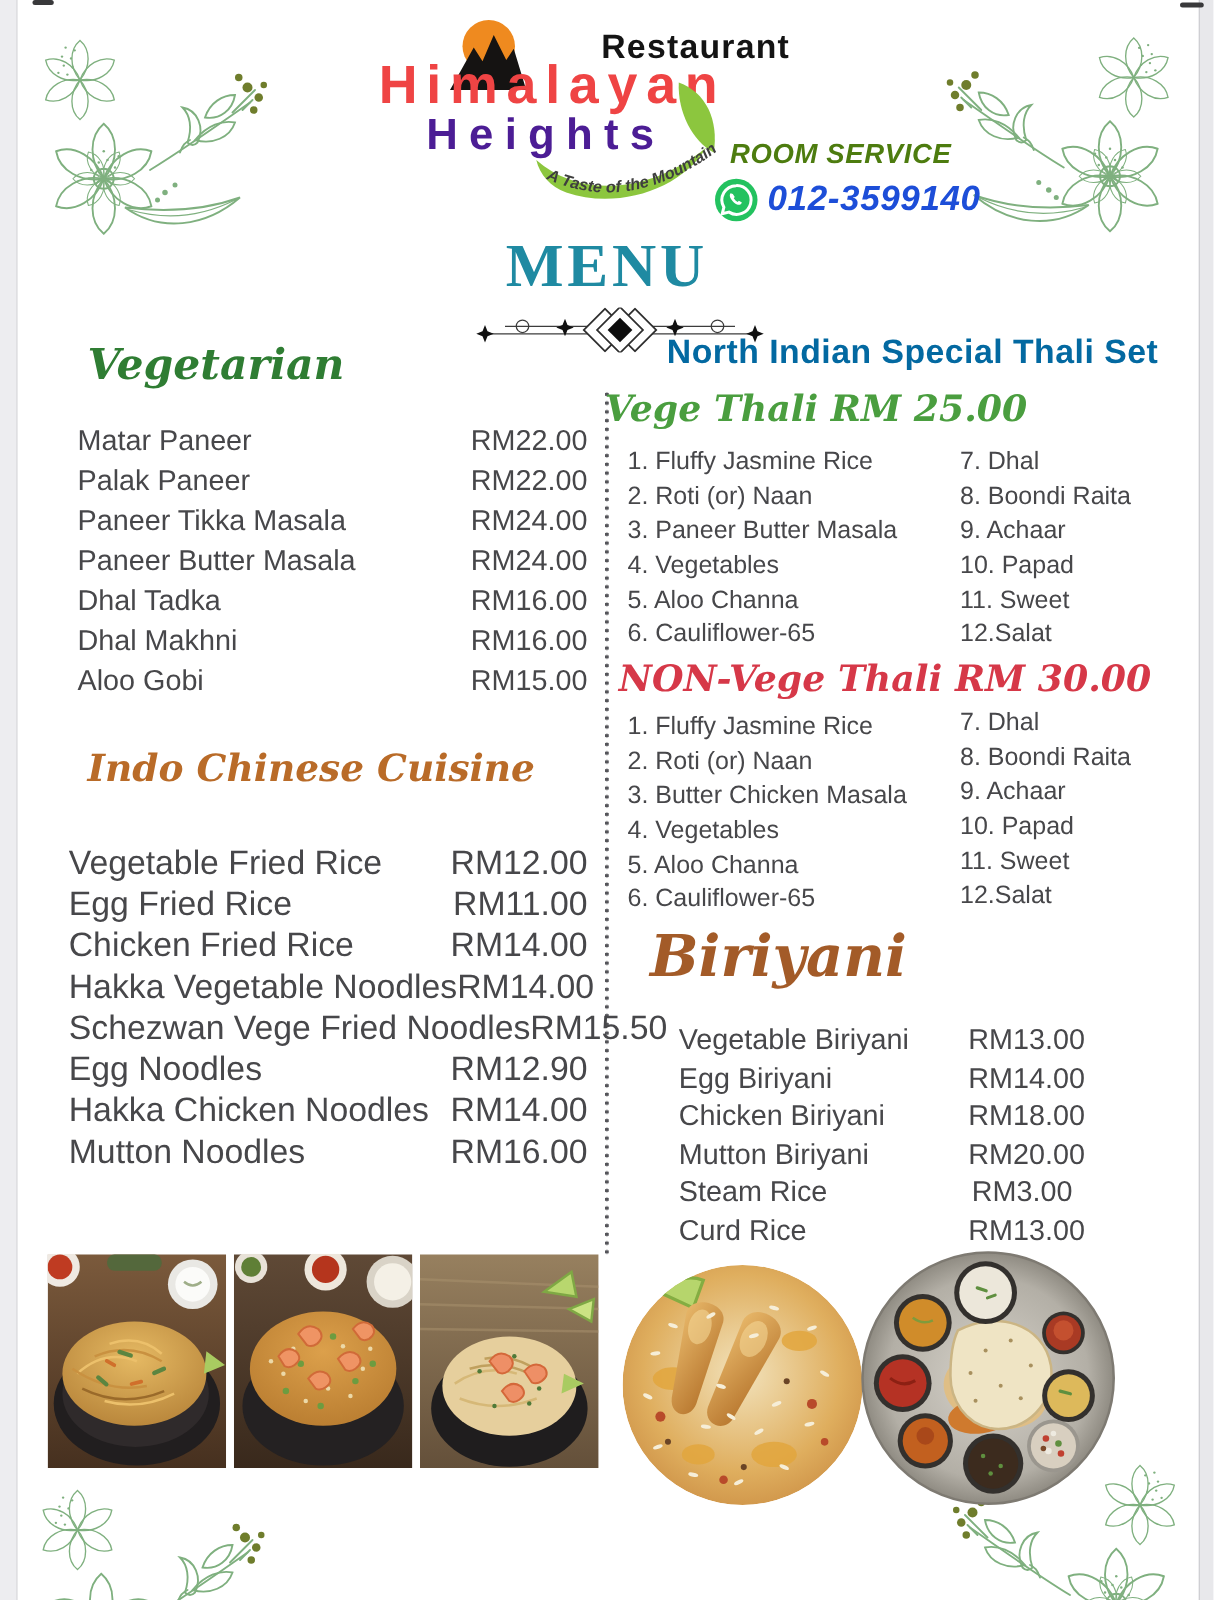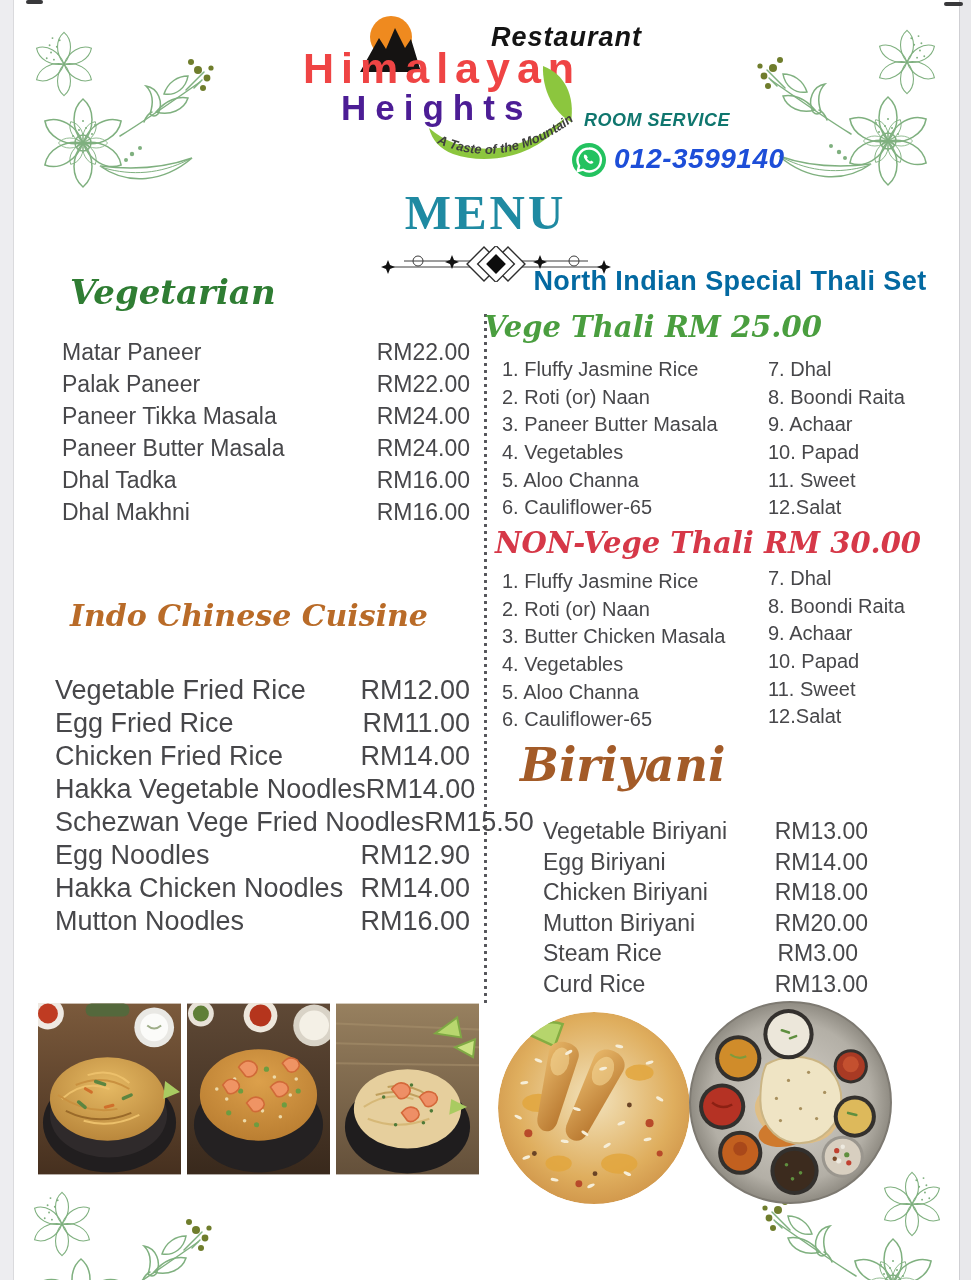--- a/index.html
+++ b/index.html
@@ -4,24 +4,24 @@
 <style>
   html,body{margin:0;padding:0;background:#ffffff;}
   #page{position:relative;width:971px;height:1280px;background:#fff;overflow:hidden;
         font-family:"Liberation Sans",sans-serif;color:#47474a;}
   .abs{position:absolute;}
   
   .edge-left{left:0;top:0;width:13px;height:1280px;background:#ededf0;border-right:1px solid #dadadd;}
   .edge-right{right:0;top:0;width:11px;height:1280px;background:#e8e8eb;border-left:1px solid #cfcfd3;}
   .artifact{background:#39393b;height:4px;border-radius:2px;}
   
-  .brand-restaurant{left:491px;top:22px;font-size:27px;font-weight:800;color:#141414;letter-spacing:1px;font-style:italic;}
+  .brand-restaurant{left:481px;top:22px;font-size:27px;font-weight:800;color:#141414;letter-spacing:1px;}
   .brand-name{left:303px;top:44px;font-size:43px;font-weight:900;color:#ef4444;letter-spacing:7px;}
   .brand-heights{left:341px;top:88px;font-size:35px;font-weight:900;color:#4c1d95;letter-spacing:9px;}
-  .room-service{left:584px;top:110px;font-size:18px;font-weight:900;font-style:italic;color:#0f766e;letter-spacing:.5px;}
+  .room-service{left:584px;top:110px;font-size:22px;font-weight:900;font-style:italic;color:#4d7c0f;letter-spacing:.5px;}
   .phone{left:614px;top:143px;font-size:28px;font-weight:900;font-style:italic;color:#1d4ed8;letter-spacing:.5px;}
   
   .menu-title{left:0;top:184px;width:971px;text-align:center;font-family:"Liberation Serif",serif;
               font-weight:bold;font-size:49px;color:#1f8aa2;letter-spacing:3px;}
   
   .script{font-family:"DejaVu Serif",serif;font-style:italic;font-weight:bold;text-align:left;white-space:nowrap;}
   .veg-title{left:70px;top:272px;width:390px;font-size:34px;color:#2f7d33;}
   .indo-title{left:70px;top:598px;width:390px;font-size:30px;color:#b96b28;}
   .thali-title{left:500px;top:266px;width:460px;text-align:center;font-size:27px;font-weight:800;
                color:#0369a1;letter-spacing:.4px;white-space:nowrap;}
@@ -201,20 +201,24 @@
         <span>Paneer Butter Masala</span>
         <span>RM24.00</span>
       </div>
     <div class="mi">
         <span>Dhal Tadka</span>
         <span>RM16.00</span>
       </div>
     <div class="mi">
         <span>Dhal Makhni</span>
         <span>RM16.00</span>
+      </div>
+    <div class="mi">
+        <span>Aloo Gobi</span>
+        <span>RM15.00</span>
       </div>
   </div>
 
   <div class="abs script indo-title">Indo Chinese Cuisine</div>
   <div class="abs indo-list">
     <div class="mi">
         <span>Vegetable Fried Rice</span>
         <span>RM12.00</span>
       </div>
     <div class="mi">

